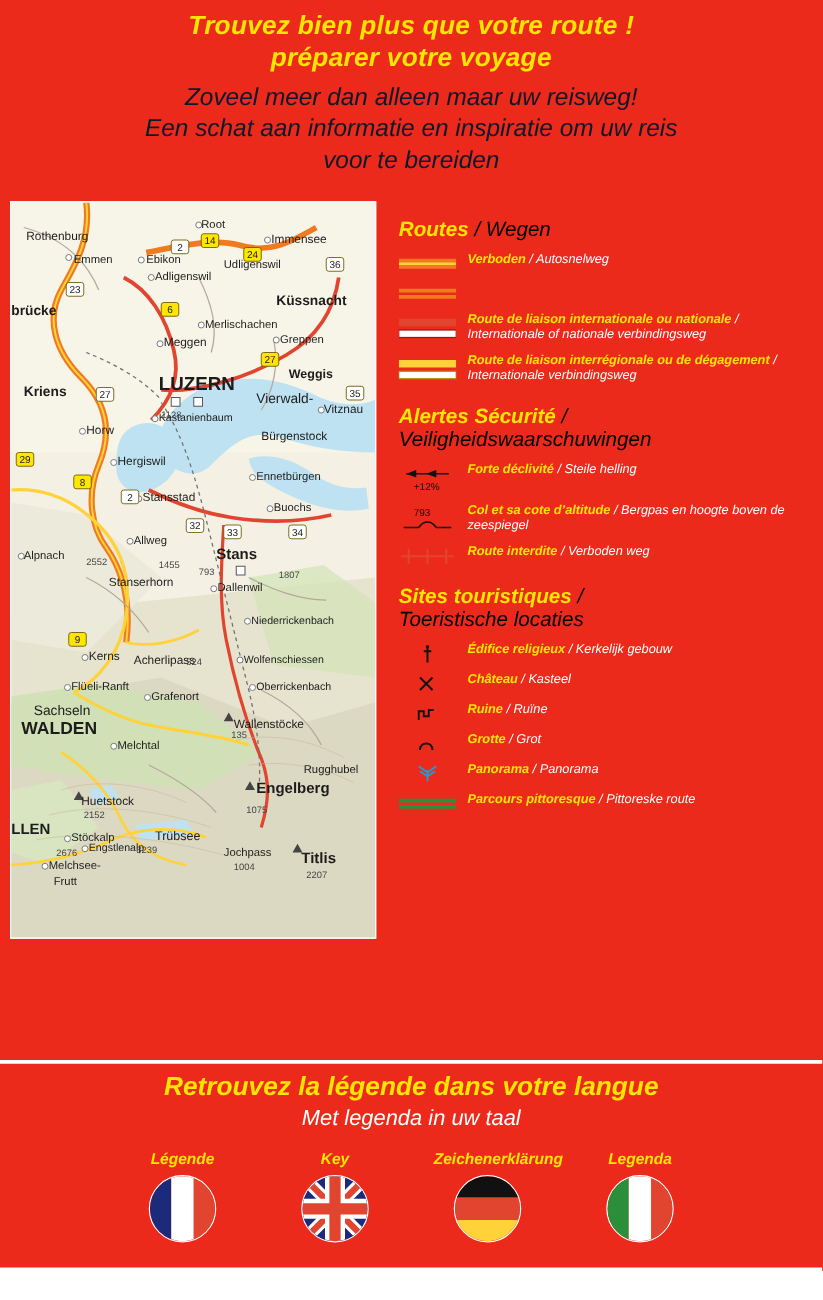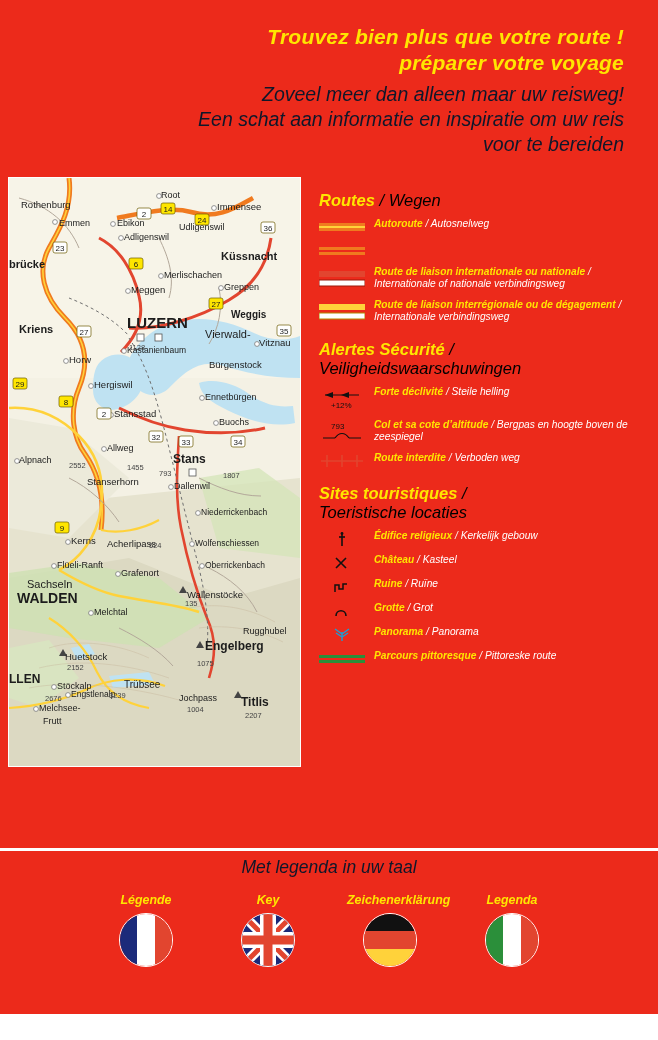--- a/index.html
+++ b/index.html
@@ -10,22 +10,22 @@
     width: 658px;
     height: 1040px;
     background: #ec2a1b;
     font-family: "Liberation Sans", sans-serif;
     overflow: hidden;
     position: relative;
   }
 
   
   .header {
-    padding: 24px 34px 10px 34px;
-    text-align: right;
+    padding: 8px 34px 10px 34px;
+    text-align: center;
   }
   .header .fr {
     color: #ffe600;
     font-weight: bold;
     font-style: italic;
     font-size: 21px;
     line-height: 26px;
     letter-spacing: 0.2px;
   }
   .header .nl {
@@ -126,21 +126,21 @@
     text-align: center;
   }
   .footer .f1 {
     color: #ffe600;
     font-weight: bold;
     font-style: italic;
     font-size: 21px;
     line-height: 27px;
   }
   .footer .f2 {
-    color: #0f172a;
+    color: #ffffff;
     font-style: italic;
     font-size: 17.5px;
     line-height: 23px;
   }
   .flags {
     display: flex;
     justify-content: center;
     gap: 36px;
     margin-top: 14px;
   }
@@ -432,21 +432,21 @@
       </div>
 
       <div class="legend-row">
         <span class="sym">
           <svg width="46" height="14">
               <rect x="0" y="3" width="46" height="8" fill="#f07a1f"></rect>
               <rect x="0" y="6" width="46" height="2" fill="#ffd23a"></rect>
             </svg>
         </span>
         <span class="lbl">
-          <span class="fr">Autoroute</span><span class="nl"> / <span>Autosnelweg</span></span>
+          <span class="fr">Verboden</span><span class="nl"> / <span>Autosnelweg</span></span>
         </span>
       </div>
 
       <div class="legend-row">
         <span class="sym">
           <svg width="46" height="14">
               <rect x="0" y="3" width="46" height="3" fill="#f07a1f"></rect>
               <rect x="0" y="8" width="46" height="3" fill="#f07a1f"></rect>
             </svg>
         </span>
@@ -613,20 +613,21 @@
           <span class="fr">Parcours pittoresque</span><span class="nl"> / <span>Pittoreske route</span></span>
         </span>
       </div>
     </div>
 
   </div>
 </div>
 
 <div class="divider"></div>
 <div class="footer">
+  <div class="f1">Retrouvez la légende dans votre langue</div>
   <div class="f2">Met legenda in uw taal</div>
 
   <div class="flags">
     <div class="flag-item">
       <div class="flag-label">Légende</div>
       <div class="flag">
         <div style="background:#1b2a7a"></div>
           <div style="background:#ffffff"></div>
           <div style="background:#e2452f"></div>
       </div>

